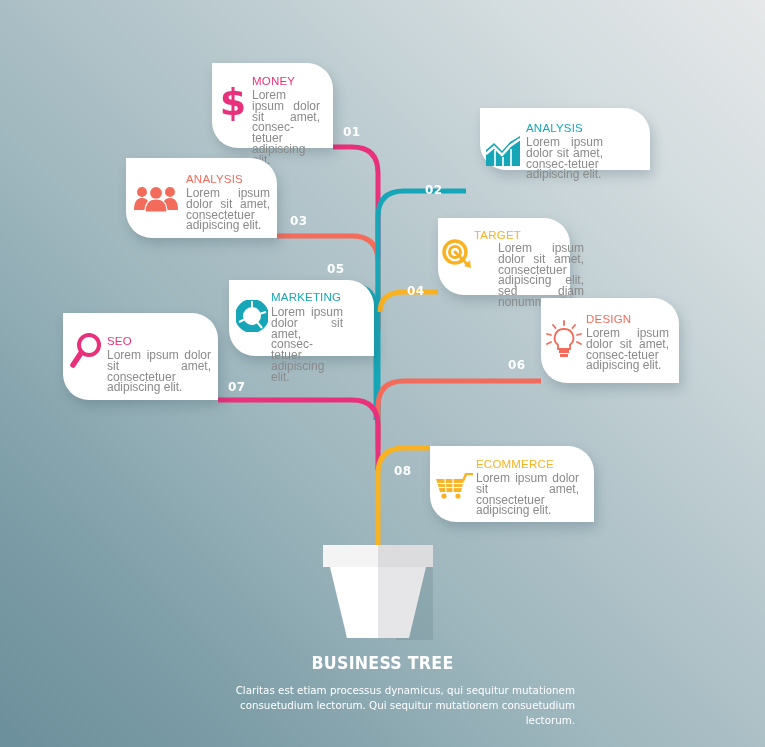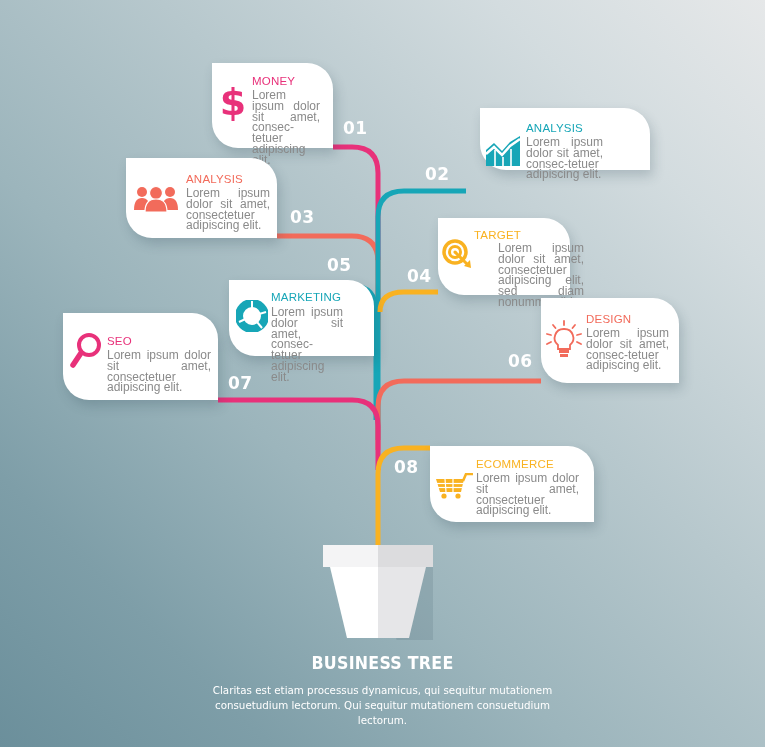--- a/index.html
+++ b/index.html
@@ -11,32 +11,32 @@
   .branches { position:absolute; left:0; top:0; width:765px; height:747px; }
   .card {
     position:absolute; background:#ffffff;
     border-radius: 0 26px 0 26px;
     box-shadow: 3px 6px 12px rgba(40,70,80,0.22);
   }
   .card .icon { position:absolute; }
   .card .title { position:absolute; font-size:11.5px; letter-spacing:0.2px; }
   .card .body { position:absolute; font-size:12px; line-height:10.8px; color:#8a8a8a; text-align:justify; }
   .num {
-    position:absolute; color:#ffffff; font-size:17px; font-weight:bold;
-    font-family: "DejaVu Sans", sans-serif; letter-spacing:0.5px;
+    position:absolute; color:#ffffff; font-size:12px; font-weight:bold;
+    font-family: "DejaVu Sans", sans-serif; letter-spacing:0.5px;margin-top:7px;
   }
   .pot { position:absolute; left:323px; top:545px; width:110px; height:95px; }
   .footer-title {
     position:absolute; left:0; width:765px; top:652px; text-align:center;
     color:#ffffff; font-weight:bold; font-size:18px;
     font-family: "DejaVu Sans", sans-serif; letter-spacing:0.3px;
     transform: scaleX(0.88);
   }
   .footer-text {
-    position:absolute; left:190px; width:385px; top:683px; text-align:center;
+    position:absolute; left:190px; width:385px; top:683px; text-align:right;
     color:#ffffff; font-size:10.3px; line-height:15px;
     font-family: "DejaVu Sans", sans-serif;
   }
 </style>
 </head>
 <body>
 
 <svg class="branches" viewBox="0 0 765 747">
   <g fill="none" stroke-width="5" stroke-linecap="butt">
 
@@ -52,23 +52,23 @@
 
     <path d="M541 381 H404 Q378 381 378 407 V450" stroke="#f26b5b"></path>
 
     <path d="M218 400 H352 Q378 400 378 426 V470" stroke="#e8317a"></path>
 
     <path d="M430 448 H404 Q378 448 378 474 V546" stroke="#f9b221"></path>
   </g>
 </svg>
 
 <div class="num" style="left:343px;top:118px;">01</div>
-<div class="num" style="left:425px;top:164px;">02</div>
+<div class="num" style="left:425px;top:176px;">02</div>
 <div class="num" style="left:290px;top:207px;">03</div>
-<div class="num" style="left:407px;top:266px;">04</div>
+<div class="num" style="left:407px;top:277px;">04</div>
 <div class="num" style="left:327px;top:255px;">05</div>
 <div class="num" style="left:508px;top:351px;">06</div>
 <div class="num" style="left:228px;top:373px;">07</div>
 <div class="num" style="left:394px;top:457px;">08</div>
 
 <div class="card" style="left:212px;top:63px;width:121px;height:85px;">
   <svg class="icon" style="left:9px;top:18px;" width="24" height="40" viewBox="0 0 24 40">
     <text x="12" y="34" text-anchor="middle" font-size="38" font-weight="bold" fill="#e8317a" font-family="DejaVu Sans, sans-serif">$</text>
   </svg>
   <div class="title" style="left:40px;top:12px;color:#e8317a;">MONEY</div>

